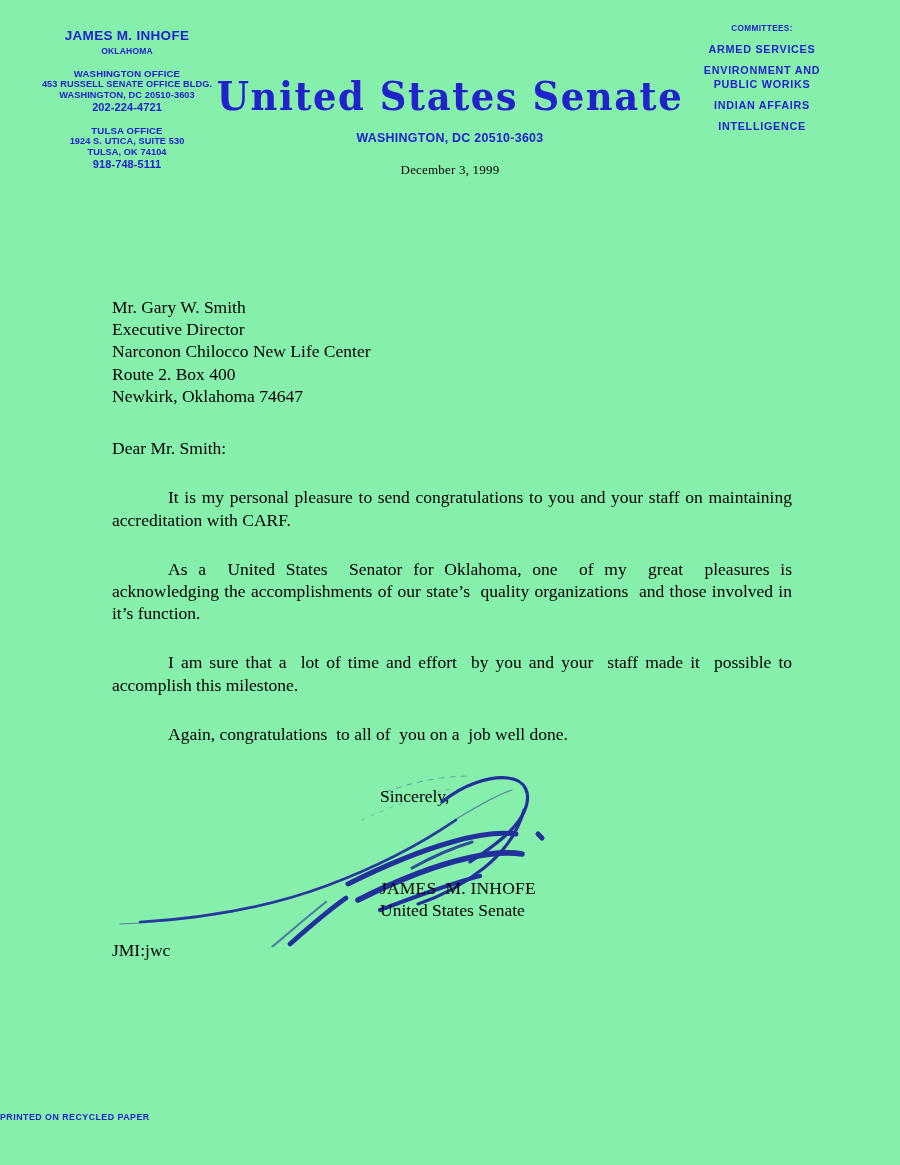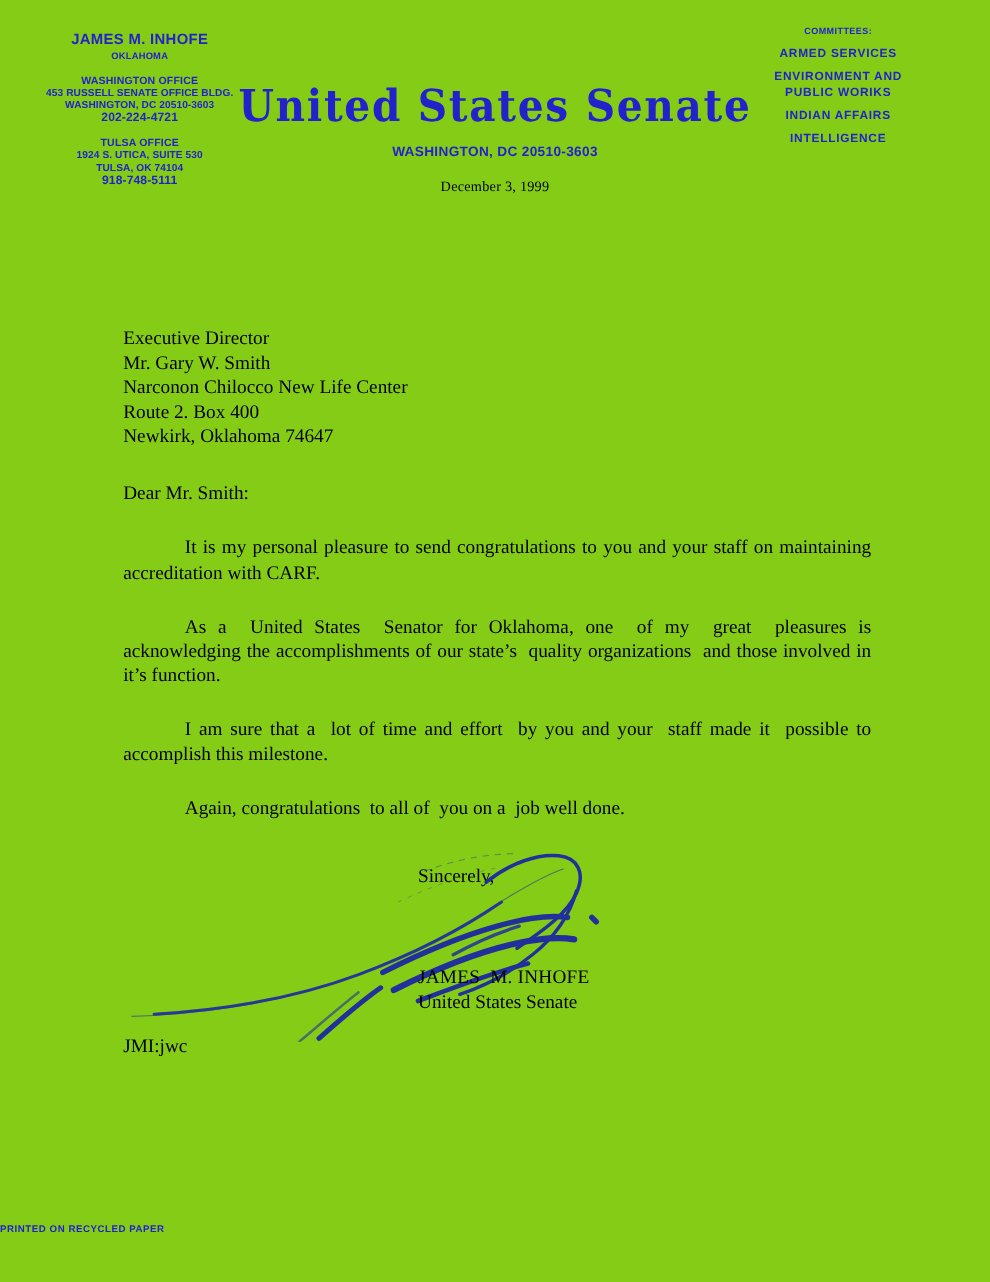--- a/index.html
+++ b/index.html
@@ -13,21 +13,21 @@
     height: 1165px;
     position: relative;
     overflow: hidden;
     font-family: "Liberation Serif", serif;
     color: #000000;
   }
 
   .page {
     position: absolute;
     inset: 0;
-    background: #84cc16;
+    background: #86efac;
   }
 
   
   .letterhead-left {
     position: absolute;
     left: 16px;
     top: 28px;
     width: 222px;
     text-align: center;
     color: #2222cc;
@@ -240,22 +240,22 @@
   </div>
 
   <div class="masthead">
     <div class="senate-title">United States Senate</div>
     <div class="senate-city">WASHINGTON, DC 20510-3603</div>
   </div>
 
   <div class="letter-date">December 3, 1999</div>
 
   <div class="body-wrap">
+    <div class="addressee-line">Mr. Gary W. Smith</div>
     <div class="addressee-line">Executive Director</div>
-    <div class="addressee-line">Mr. Gary W. Smith</div>
     <div class="addressee-line">Narconon Chilocco New Life Center</div>
     <div class="addressee-line">Route 2. Box 400</div>
     <div class="addressee-line">Newkirk, Oklahoma 74647</div>
 
     <div class="salutation">Dear Mr. Smith:</div>
 
     <div class="para">It is my personal pleasure to send congratulations to you and your staff on maintaining accreditation with CARF.</div>
     <div class="para">As a  United States  Senator for Oklahoma, one  of my  great  pleasures is acknowledging the accomplishments of our state’s  quality organizations  and those involved in it’s function.</div>
     <div class="para">I am sure that a  lot of time and effort  by you and your  staff made it  possible to accomplish this milestone.</div>
     <div class="para last-short">Again, congratulations  to all of  you on a  job well done.</div>

